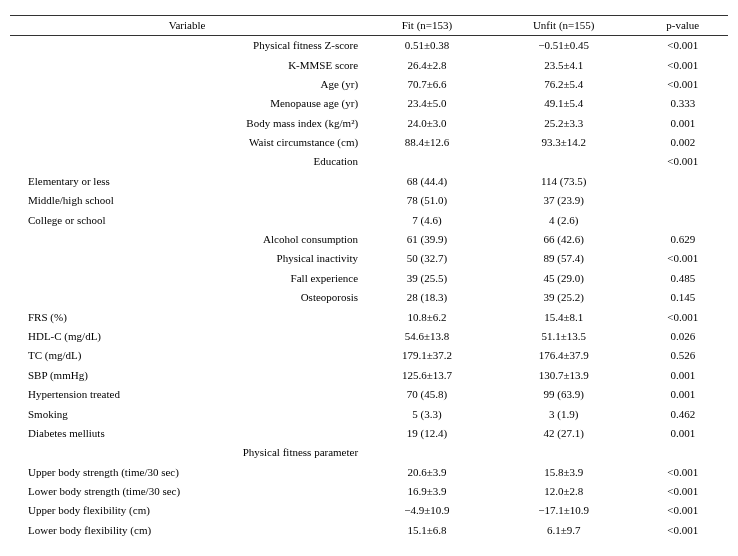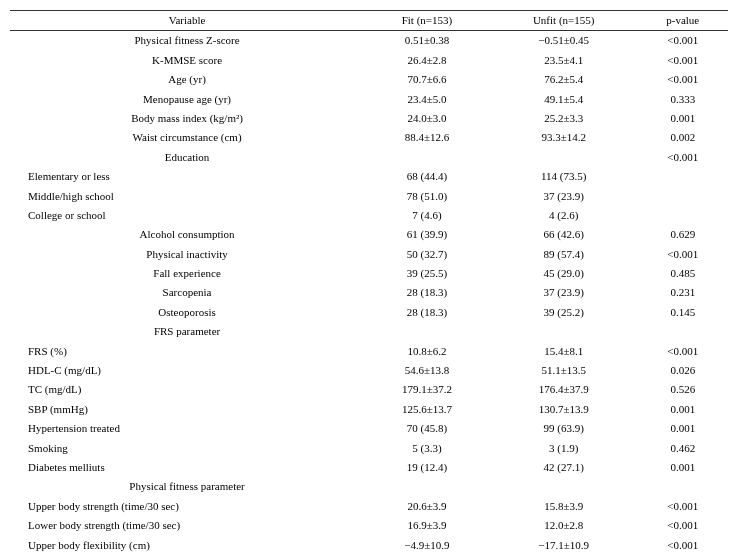--- a/index.html
+++ b/index.html
@@ -29,21 +29,21 @@
     th, td {
       padding: 2px 6px;
       text-align: center;
       vertical-align: middle;
       line-height: 1.4;
     }
     th {
       font-weight: normal;
     }
     td.left {
-      text-align: center;
+      text-align: right;
     }
     td.indent1 {
       text-align: left;
       padding-left: 18px;
     }
     tbody tr:last-child td {
       padding-bottom: 3px;
     }
   </style>
 </head>
@@ -132,36 +132,24 @@
           <td>89 (57.4)</td>
           <td>&lt;0.001</td>
         </tr>
         <tr>
           <td class="left">Fall experience</td>
           <td>39 (25.5)</td>
           <td>45 (29.0)</td>
           <td>0.485</td>
         </tr>
         <tr>
-          <td class="left">Sarcopenia</td>
-          <td>28 (18.3)</td>
-          <td>37 (23.9)</td>
-          <td>0.231</td>
-        </tr>
-        <tr>
           <td class="left">Osteoporosis</td>
           <td>28 (18.3)</td>
           <td>39 (25.2)</td>
           <td>0.145</td>
-        </tr>
-        <tr>
-          <td class="left" style="font-weight: normal;">FRS parameter</td>
-          <td></td>
-          <td></td>
-          <td></td>
         </tr>
         <tr>
           <td class="indent1">FRS (%)</td>
           <td>10.8±6.2</td>
           <td>15.4±8.1</td>
           <td>&lt;0.001</td>
         </tr>
         <tr>
           <td class="indent1">HDL-C (mg/dL)</td>
           <td>54.6±13.8</td>

